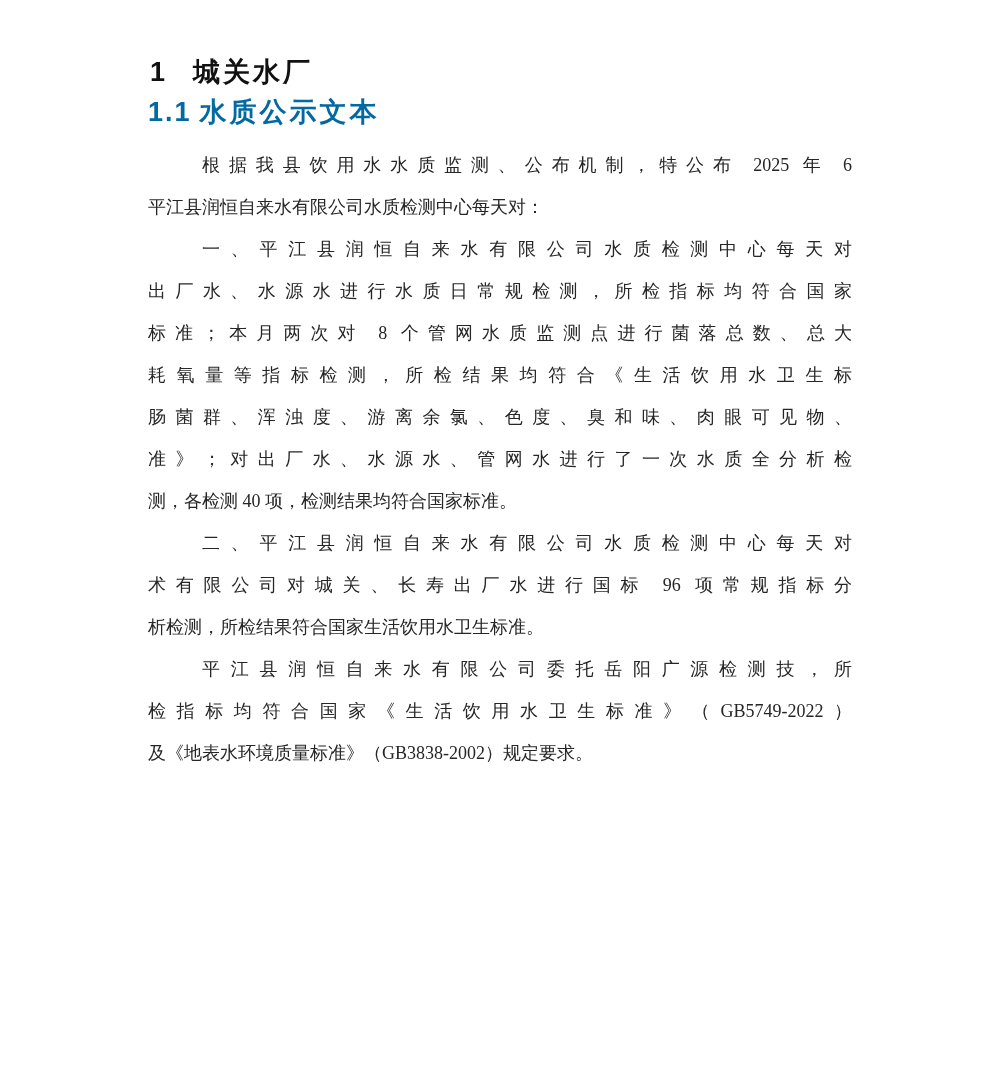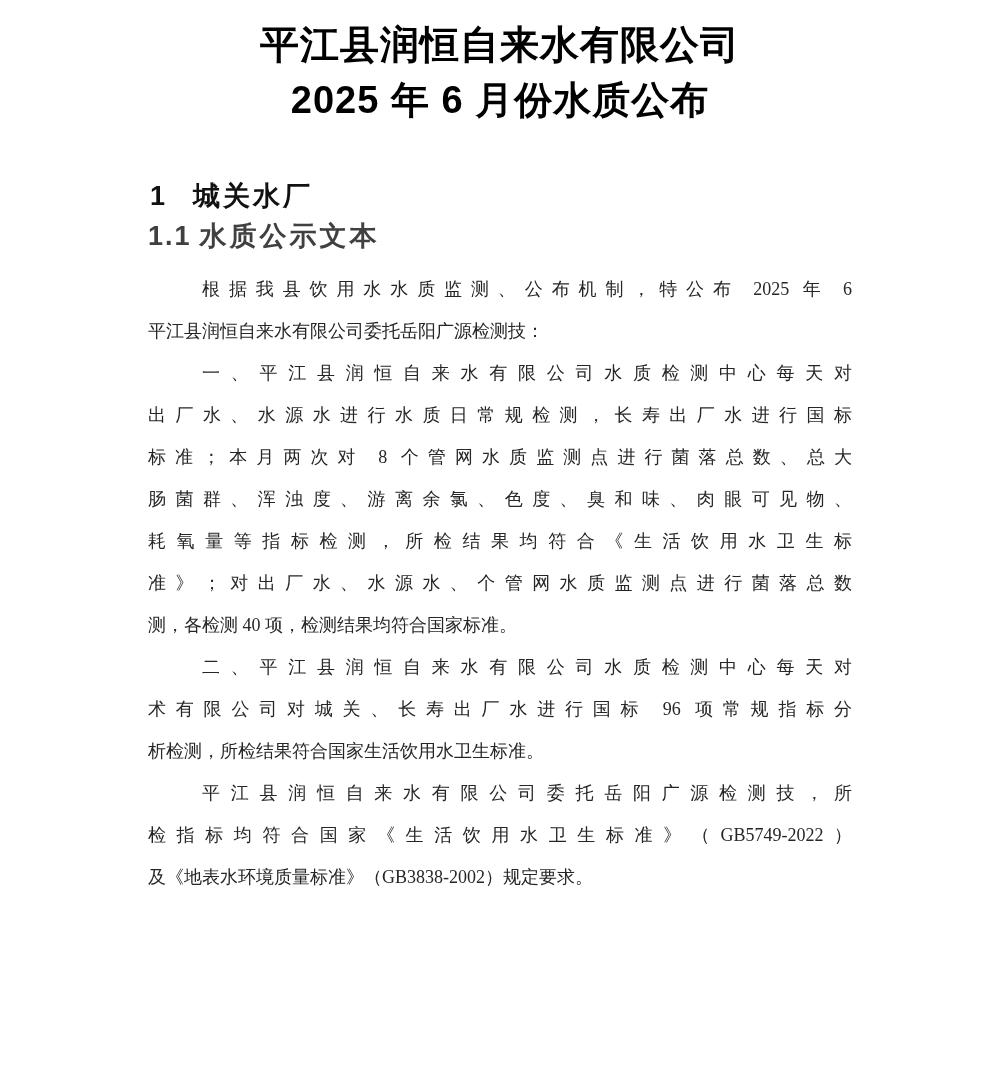--- a/index.html
+++ b/index.html
@@ -43,21 +43,21 @@
     color: #111111;
   }
   .h1 .num { display: inline-block; margin-right: 28px; }
   .h1 .txt { letter-spacing: 3px; }
   .h2 {
     margin: 8px 0 8px 148px;
     font-family: "Liberation Sans", sans-serif;
     font-weight: bold;
     font-size: 27px;
     line-height: 32px;
-    color: #404040;
+    color: #0369a1;
   }
   .h2 .num { display: inline-block; margin-right: 8px; letter-spacing: 2px; }
   .h2 .txt { letter-spacing: 3px; }
   
   .body-text {
     width: 704px;
     margin: 16px 0 0 148px;
     font-family: "Liberation Serif", serif;
     font-size: 18px;
     line-height: 42px;
@@ -85,42 +85,38 @@
     line-height: 36px;
     color: #262626;
     letter-spacing: 2px;
   }
 </style>
 </head>
 <body>
 
 <div class="page">
 
-  <div class="title-block">
-    <div class="title-line-1">平江县润恒自来水有限公司</div>
-    <div class="title-line-2">2025 年 6 月份水质公布</div>
-  </div>
 
   <div class="h1">
     <span class="num">1</span><span class="txt">城关水厂</span>
   </div>
 
   <div class="h2">
     <span class="num">1.1</span><span class="txt">水质公示文本</span>
   </div>
 
   <div class="body-text">
     <div class="line indent just">根据我县饮用水水质监测、公布机制，特公布 2025 年 6</div>
-    <div class="line">平江县润恒自来水有限公司委托岳阳广源检测技：</div>
+    <div class="line">平江县润恒自来水有限公司水质检测中心每天对：</div>
     <div class="line indent just">一、平江县润恒自来水有限公司水质检测中心每天对</div>
-    <div class="line just">出厂水、水源水进行水质日常规检测，长寿出厂水进行国标</div>
+    <div class="line just">出厂水、水源水进行水质日常规检测，所检指标均符合国家</div>
     <div class="line just">标准；本月两次对 8 个管网水质监测点进行菌落总数、总大</div>
+    <div class="line just">耗氧量等指标检测，所检结果均符合《生活饮用水卫生标</div>
     <div class="line just">肠菌群、浑浊度、游离余氯、色度、臭和味、肉眼可见物、</div>
-    <div class="line just">耗氧量等指标检测，所检结果均符合《生活饮用水卫生标</div>
-    <div class="line just">准》；对出厂水、水源水、个管网水质监测点进行菌落总数</div>
+    <div class="line just">准》；对出厂水、水源水、管网水进行了一次水质全分析检</div>
     <div class="line">测，各检测 40 项，检测结果均符合国家标准。</div>
     <div class="line indent just">二、平江县润恒自来水有限公司水质检测中心每天对</div>
     <div class="line just">术有限公司对城关、长寿出厂水进行国标 96 项常规指标分</div>
     <div class="line">析检测，所检结果符合国家生活饮用水卫生标准。</div>
     <div class="line indent just">平江县润恒自来水有限公司委托岳阳广源检测技，所</div>
     <div class="line just">检指标均符合国家《生活饮用水卫生标准》（GB5749-2022）</div>
     <div class="line">及《地表水环境质量标准》（GB3838-2002）规定要求。</div>
   </div>
 
 

